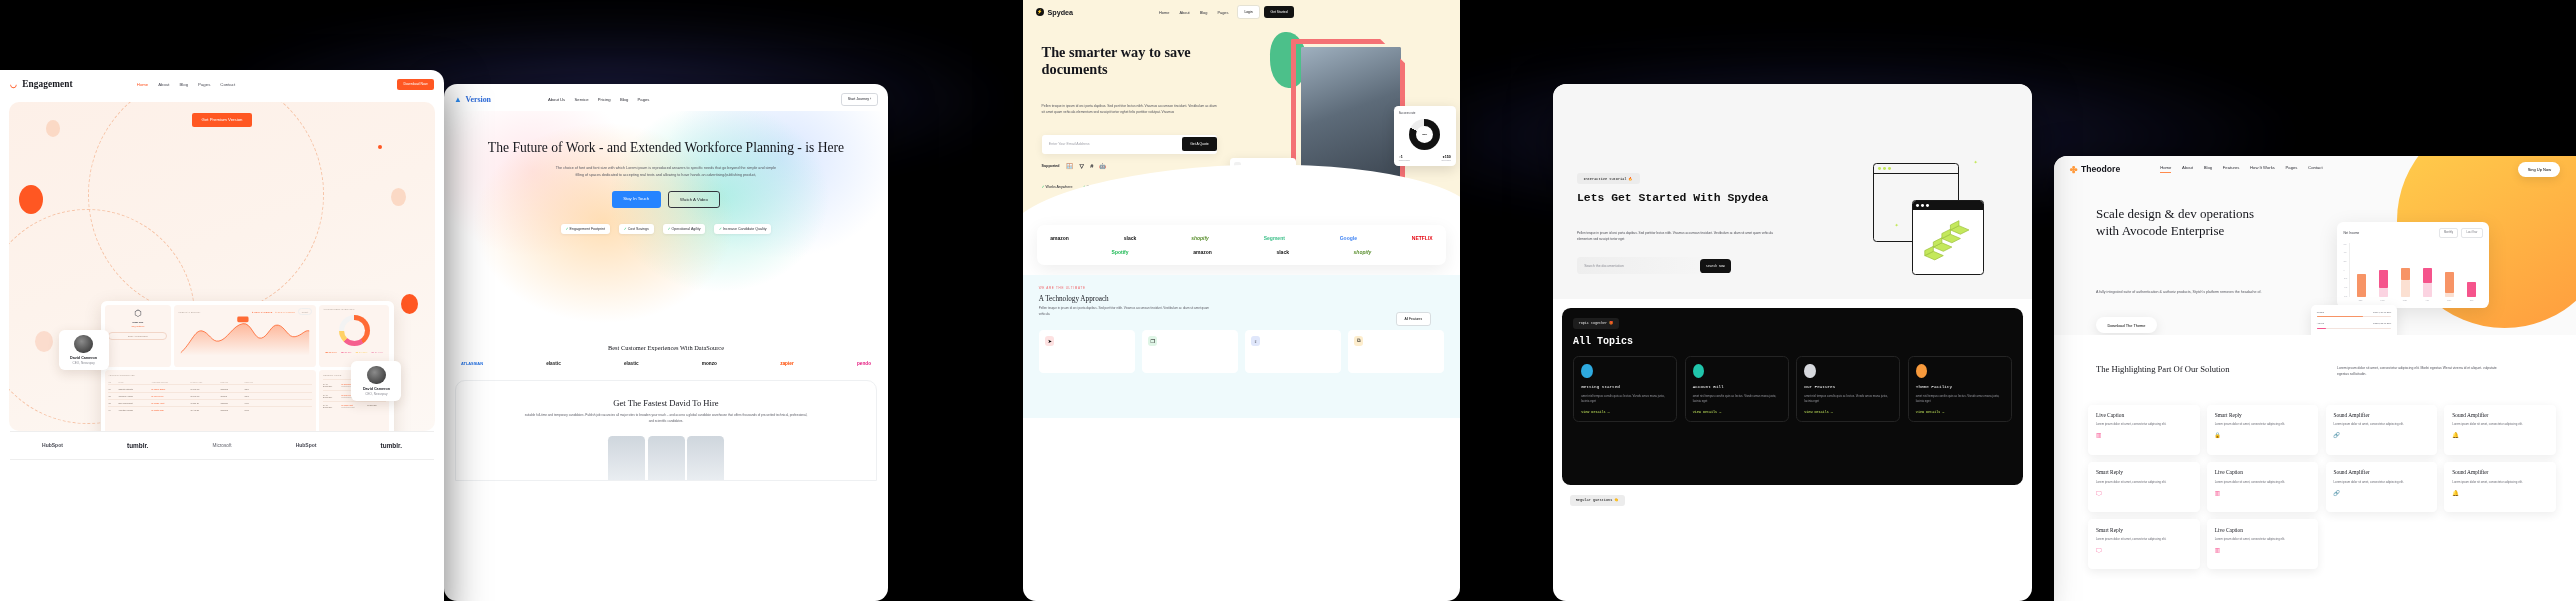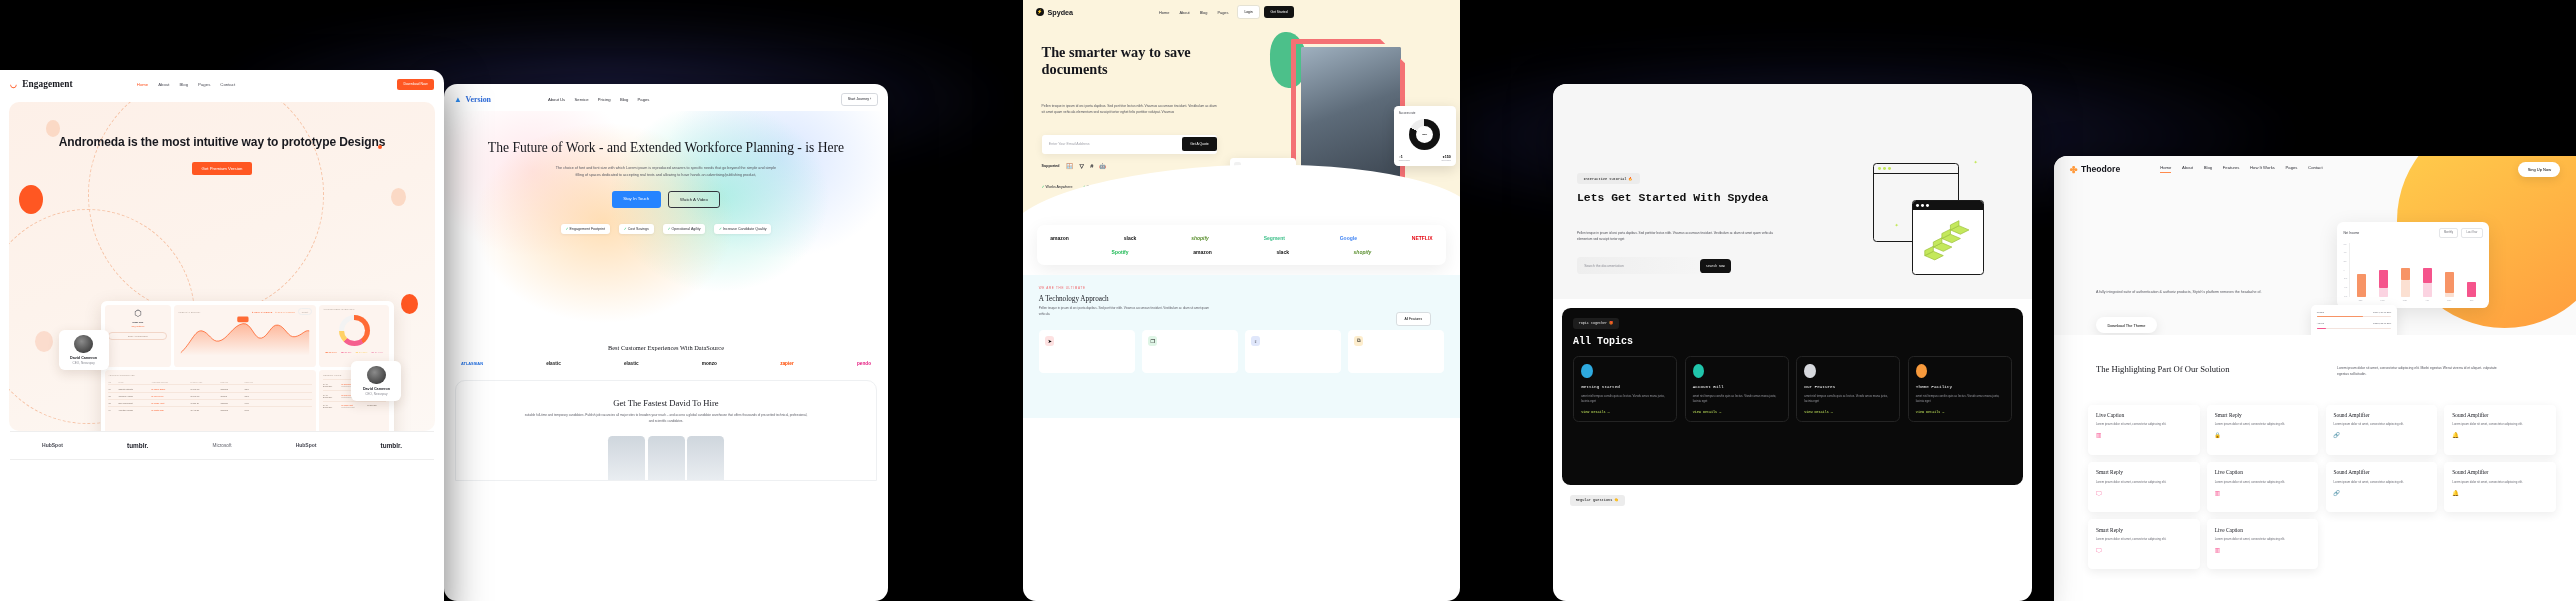--- a/index.html
+++ b/index.html
@@ -208,20 +208,21 @@
           <span class="active">Home</span>
           <span>About</span>
           <span>Blog</span>
           <span>Features</span>
           <span>How It Works</span>
           <span>Pages</span>
           <span>Contact</span>
         </div>
         <div class="pin-su">Sing Up Now</div>
       </div>
+      <div class="pin-h1">Scale design &amp; dev operations with Avocode Enterprise</div>
       <div class="pin-p">A fully integrated suite of authentication &amp; authoriz products, Stytch's platform removes the headache of.</div>
       <div class="pin-btn">Download The Theme</div>
 
       <div class="pin-chart">
         <div style="display:flex;align-items:center;">
           <span class="pin-ctitle">Net Income</span>
           <span style="margin-left:auto;display:flex;gap:2.9px;">
             <span class="pin-sel">Monthly</span>
             <span class="pin-sel">Last Year</span>
           </span>
@@ -593,21 +594,20 @@
     <div class="andro-hero">
       <div class="blob" style="left:37px;top:18.6px;width:14.3px;height:17px;background:#fbd9c5;"></div>
       <div class="blob" style="left:10px;top:83px;width:24px;height:29px;background:#ff5722;"></div>
       <div class="blob" style="left:26px;top:229px;width:18.6px;height:21.5px;background:#fbdccd;"></div>
       <div class="blob" style="right:29px;top:86px;width:15.7px;height:18.6px;background:#fbd9c5;"></div>
       <div class="blob" style="right:17px;top:192px;width:17px;height:20px;background:#ff5722;"></div>
       <div class="blob" style="right:53px;top:43px;width:4.3px;height:4.3px;background:#ff5722;"></div>
       <div class="dash" style="left:79px;top:-29px;width:236px;height:243px;"></div>
       <div class="dash" style="left:-29px;top:107px;width:215px;height:215px;"></div>
 
-      <div class="andro-h1">Andromeda is the most intuitive way to prototype Designs</div>
       <div class="andro-btn">Get Premium Version</div>
 
       <div class="mock">
         <div class="mock-row">
           <div class="mock-card" style="width:66px;height:62px;text-align:center;">
             <div style="font-size:8.6px;color:#3b3c44;">⬡</div>
             <div style="font-size:2.4px;font-weight:700;color:#34353d;margin-top:2.9px;">Ujjwl Roy</div>
             <div style="font-size:1.9px;color:#ff5722;margin-top:0.7px;">info@doctor.co</div>
             <div style="margin-top:5px;border:0.4px solid #f2d6c8;border-radius:5.7px;font-size:1.9px;color:#a98f80;padding:2.1px;">BOOK APPOINTMENT</div>
           </div>

